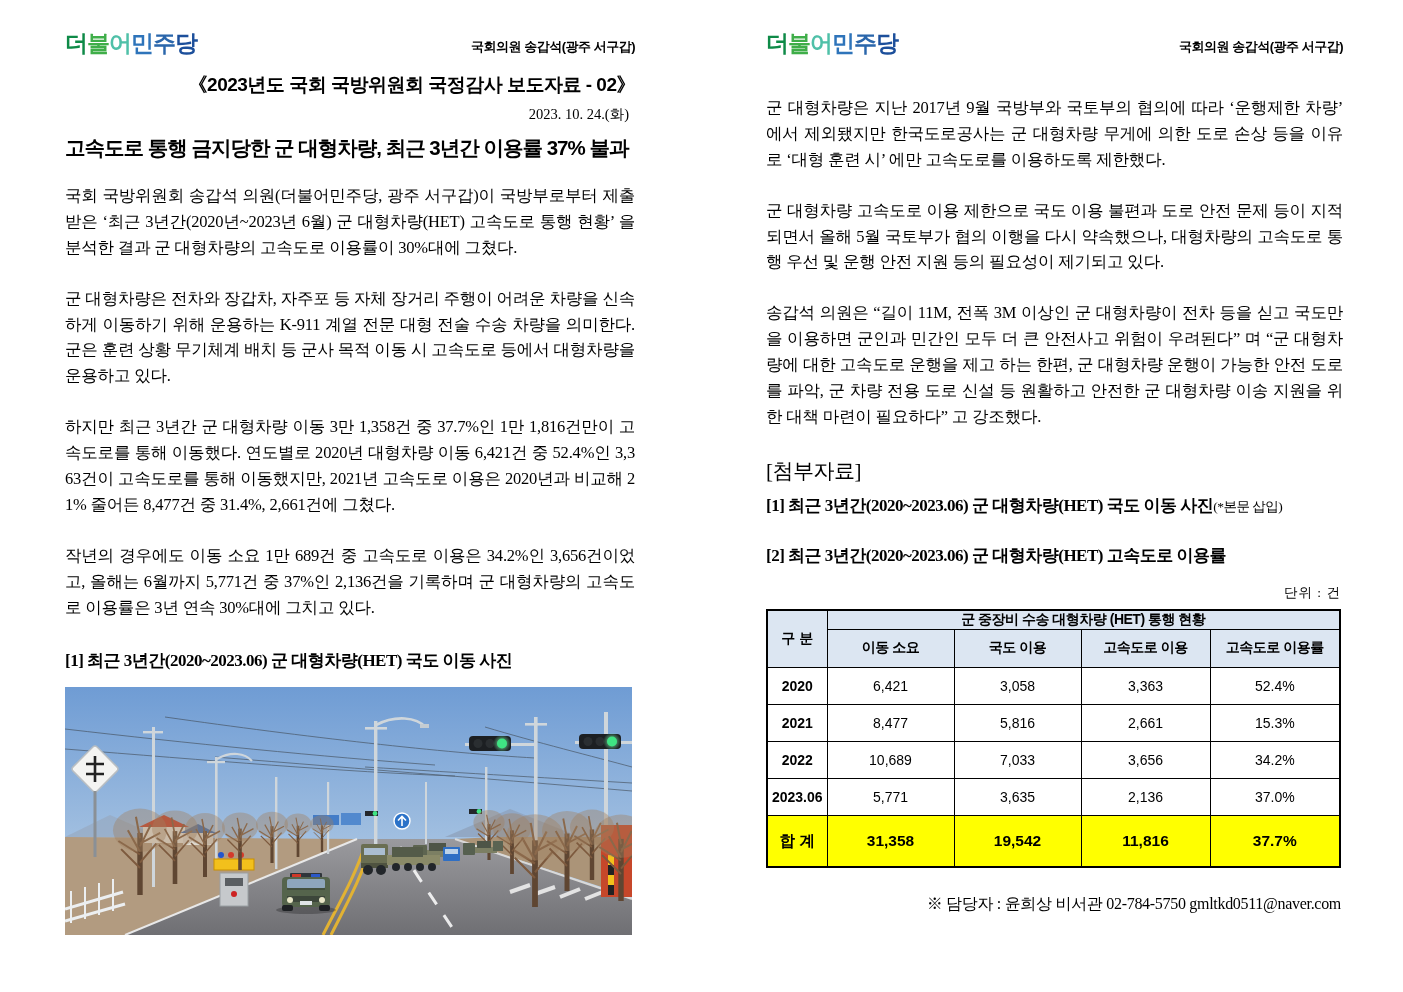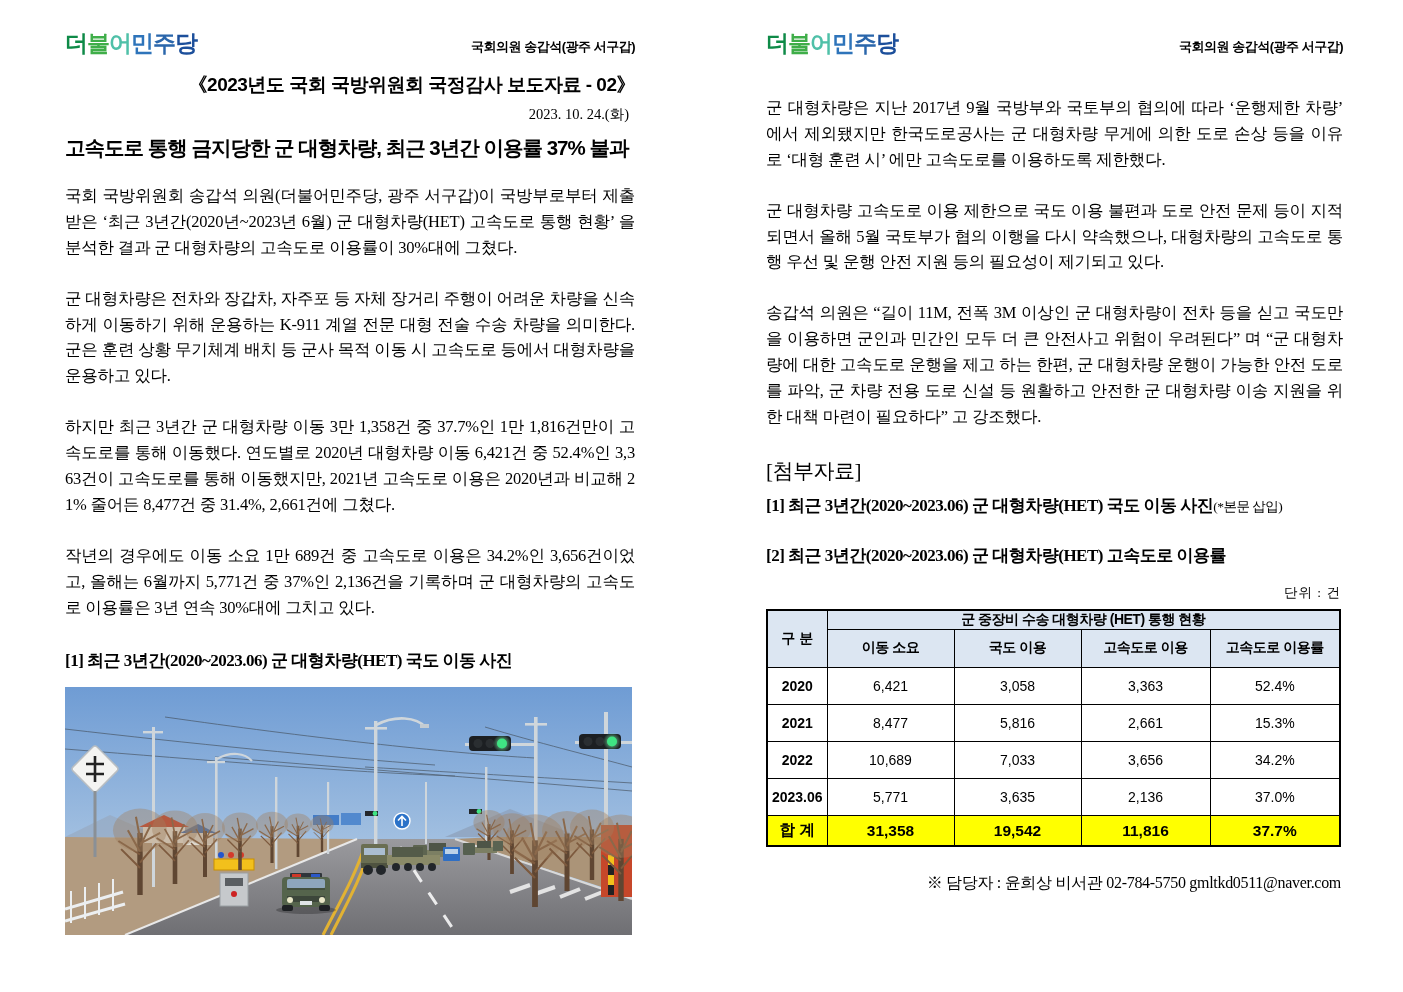--- a/index.html
+++ b/index.html
@@ -35,21 +35,21 @@
 
   table.stat { margin-top:7px; width:573px; border-collapse:collapse; border:2.5px solid #000; table-layout:fixed;
                font-family:"Liberation Sans","DejaVu Sans",sans-serif; }
   table.stat td { border:1px solid #000; text-align:center; vertical-align:middle; font-size:14px; }
   td.group   { background:var(--thead-bg); font-weight:700; font-size:15px; height:17px; letter-spacing:-0.5px; }
   td.colhead { background:var(--thead-bg); font-weight:700; font-size:15px; height:38px; letter-spacing:-0.5px; }
   td.rowhead { background:var(--thead-bg); font-weight:700; font-size:15px; }
   tr.data td { height:37px; }
   tr.data td.ylabel { font-weight:700; }
   td.thickL { border-left:2.5px solid #000; }
-  tr.total td { background:var(--hl); font-weight:700; font-size:15.5px; height:31px; }
+  tr.total td { background:var(--hl); font-weight:700; font-size:15.5px; height:52px; }
 
   .contact { margin-top:26px; text-align:right; font-size:16px; letter-spacing:-0.3px; white-space:nowrap; padding-right:2px; }
 </style>
 </head>
 <body>
 
 <div class="sheet">
 
   <div class="col col-left">
     <div class="hdr-row">

